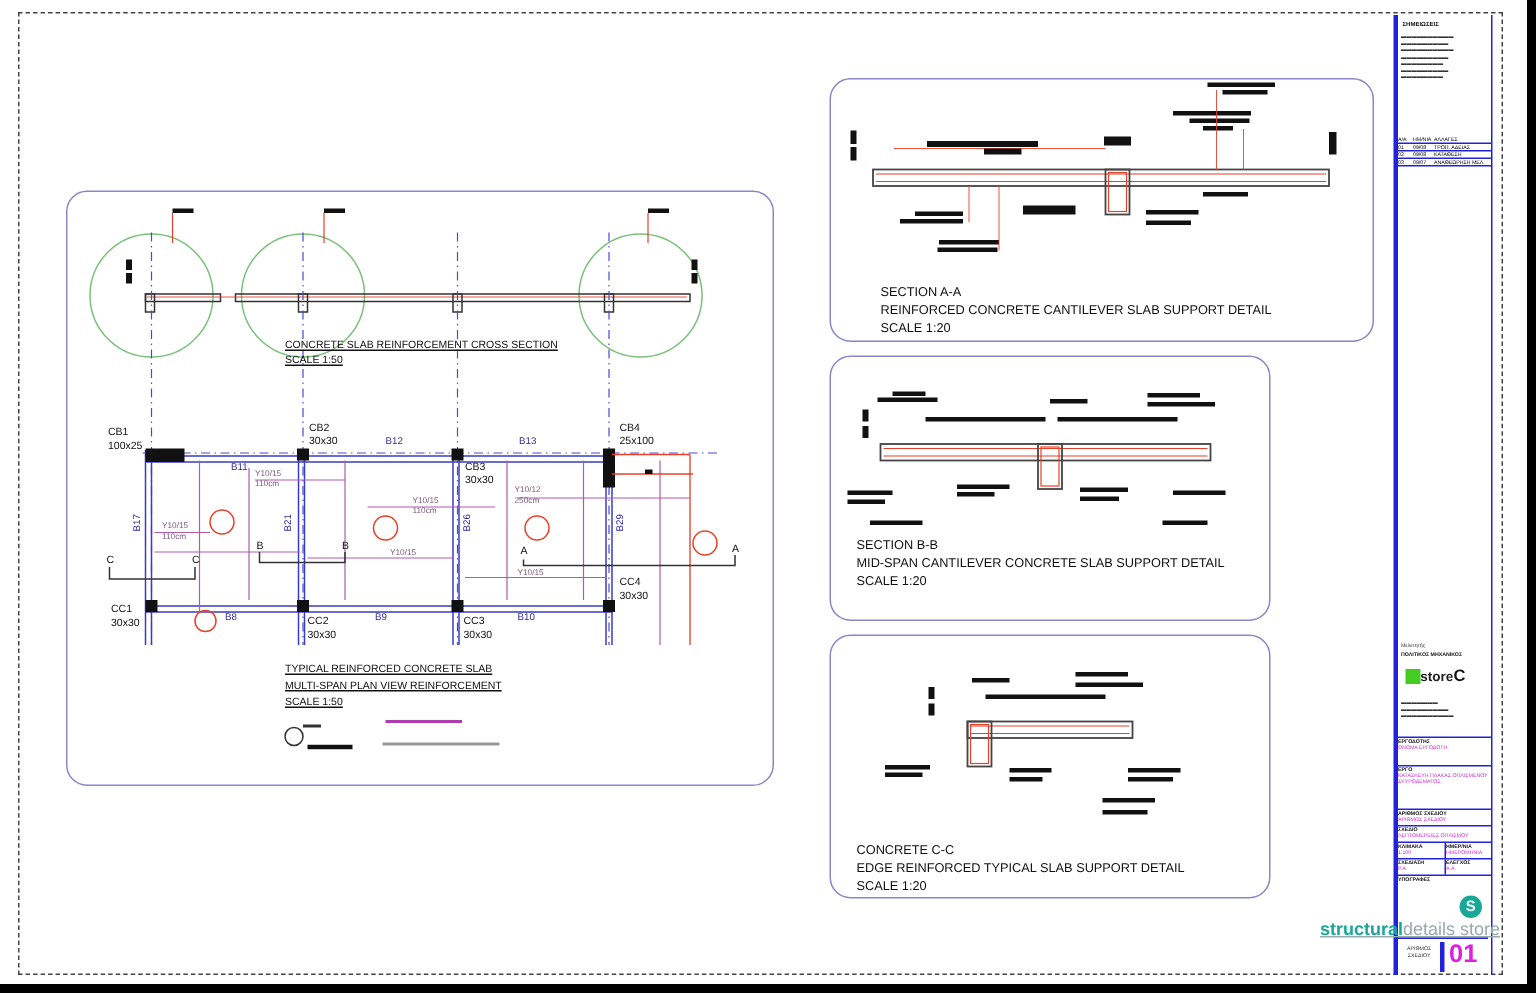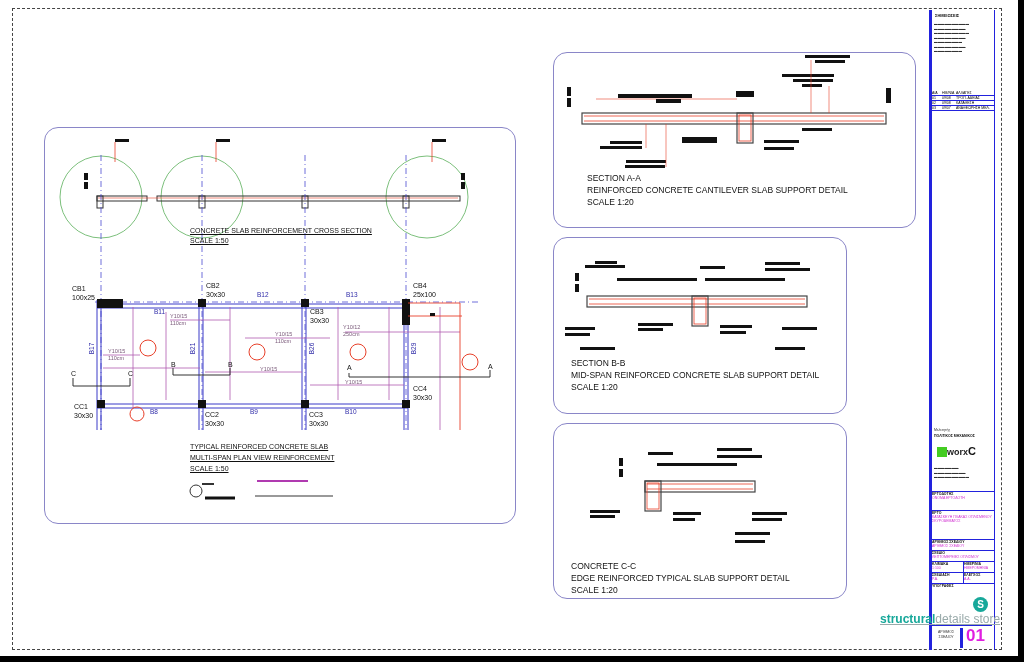--- a/index.html
+++ b/index.html
@@ -201,21 +201,21 @@
       <rect x="764" y="140" width="35" height="3"></rect><rect x="764" y="147" width="30" height="3"></rect>
       <rect x="802" y="128" width="30" height="3"></rect>
     </g>
     <g stroke="#e8402a" stroke-width="0.6">
       <line x1="811" y1="60" x2="811" y2="113"></line>
         <line x1="829" y1="86" x2="829" y2="113"></line>
       <line x1="646" y1="124" x2="646" y2="148"></line>
         <line x1="666" y1="124" x2="666" y2="167"></line>
     </g>
   </svg>
-  <div class="caption" style="left:587px;top:172px;font-size:8.5px;line-height:12px;">
+  <div class="caption" style="left:587px;top:188px;font-size:8.5px;line-height:12px;">
     <span>SECTION A-A</span><br>
     <span>REINFORCED CONCRETE CANTILEVER SLAB SUPPORT DETAIL</span><br>
     <span>SCALE 1:20</span>
   </div>
 
   <div class="panel" style="left:553px;top:237px;width:294px;height:177px;"></div>
   <svg width="1024" height="662">
     <rect x="587" y="296" width="220" height="11" fill="none" stroke="#444" stroke-width="1.2"></rect>
     <line x1="589" y1="299" x2="805" y2="299" stroke="#e8402a" stroke-width="0.8"></line>
     <line x1="589" y1="304" x2="805" y2="304" stroke="#e8402a" stroke-width="0.8"></line>
@@ -237,21 +237,21 @@
         <rect x="720" y="331" width="26" height="3"></rect>
       <rect x="565" y="327" width="30" height="3"></rect>
         <rect x="565" y="333" width="25" height="3"></rect>
       <rect x="580" y="347" width="35" height="3"></rect>
         <rect x="782" y="327" width="35" height="3"></rect>
       <rect x="775" y="347" width="30" height="3"></rect>
     </g>
   </svg>
   <div class="caption" style="left:571px;top:357px;font-size:8.5px;line-height:12px;">
     <span>SECTION B-B</span><br>
-    <span>MID-SPAN REINFORCED CONCRETE SLAB SUPPORT DETAIL</span><br>
+    <span>MID-SPAN CANTILEVER CONCRETE SLAB SUPPORT DETAIL</span><br>
     <span>SCALE 1:20</span>
   </div>
 
   <div class="panel" style="left:553px;top:423px;width:294px;height:176px;"></div>
   <svg width="1024" height="662">
     <rect x="645" y="481" width="110" height="11" fill="none" stroke="#444" stroke-width="1.2"></rect>
     <line x1="647" y1="484" x2="753" y2="484" stroke="#e8402a" stroke-width="0.8"></line>
     <line x1="647" y1="489" x2="753" y2="489" stroke="#e8402a" stroke-width="0.8"></line>
     <rect x="645" y="481" width="16" height="30" fill="none" stroke="#444" stroke-width="1.2"></rect>
     <rect x="647" y="483" width="12" height="26" fill="none" stroke="#e8402a" stroke-width="0.8"></rect>
@@ -299,21 +299,21 @@
     </div>
     <div style="display:flex;border-bottom:0.5px solid #22d;">
       <span style="width:10px;">03</span>
         <span style="width:14px;">09/07</span>
         <span>ΑΝΑΘΕΩΡΗΣΗ ΜΕΛ.</span>
     </div>
   </div>
   <div class="tbtext" style="left:934px;top:428px;">Μελετητής</div>
   <div class="tbhead" style="left:934px;top:434px;font-size:3.5px;">ΠΟΛΙΤΙΚΟΣ ΜΗΧΑΝΙΚΟΣ</div>
   <div style="position:absolute;left:937px;top:445px;font-size:9px;font-weight:bold;">
-    <span style="background:#44cc22;color:#44cc22;">▮▮</span><span style="color:#222;">worx</span><span style="color:#111;font-size:11px;">C</span>
+    <span style="background:#44cc22;color:#44cc22;">▮▮</span><span style="color:#222;">store</span><span style="color:#111;font-size:11px;">C</span>
   </div>
   <div class="tbtext" style="left:934px;top:466px;">▬▬▬▬▬▬▬<br>▬▬▬▬▬▬▬▬▬<br>▬▬▬▬▬▬▬▬▬▬</div>
 
   <div style="position:absolute;left:932px;top:491px;width:62px;">
     <div style="border-top:0.5px solid #22d;height:18px;">
         <div class="tbhead" style="position:static;font-size:3.5px;">ΕΡΓΟΔΟΤΗΣ</div>
         <div class="tbmag" style="position:static;">ΟΝΟΜΑ ΕΡΓΟΔΟΤΗ</div>
       </div>
     <div style="border-top:0.5px solid #22d;height:28px;">
         <div class="tbhead" style="position:static;font-size:3.5px;">ΕΡΓΟ</div>

